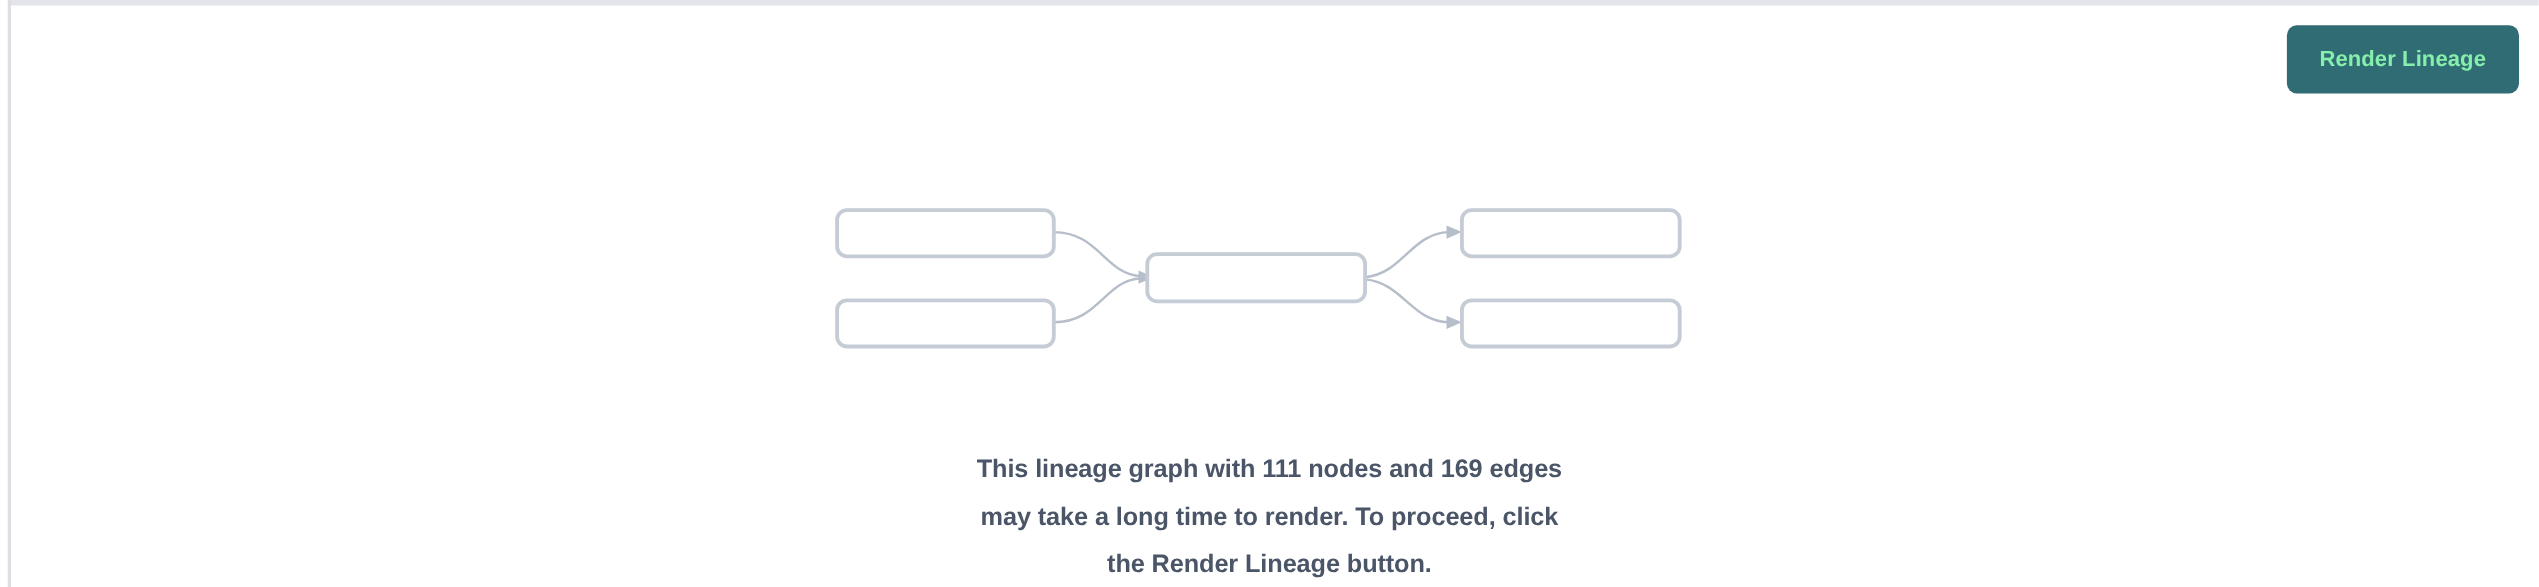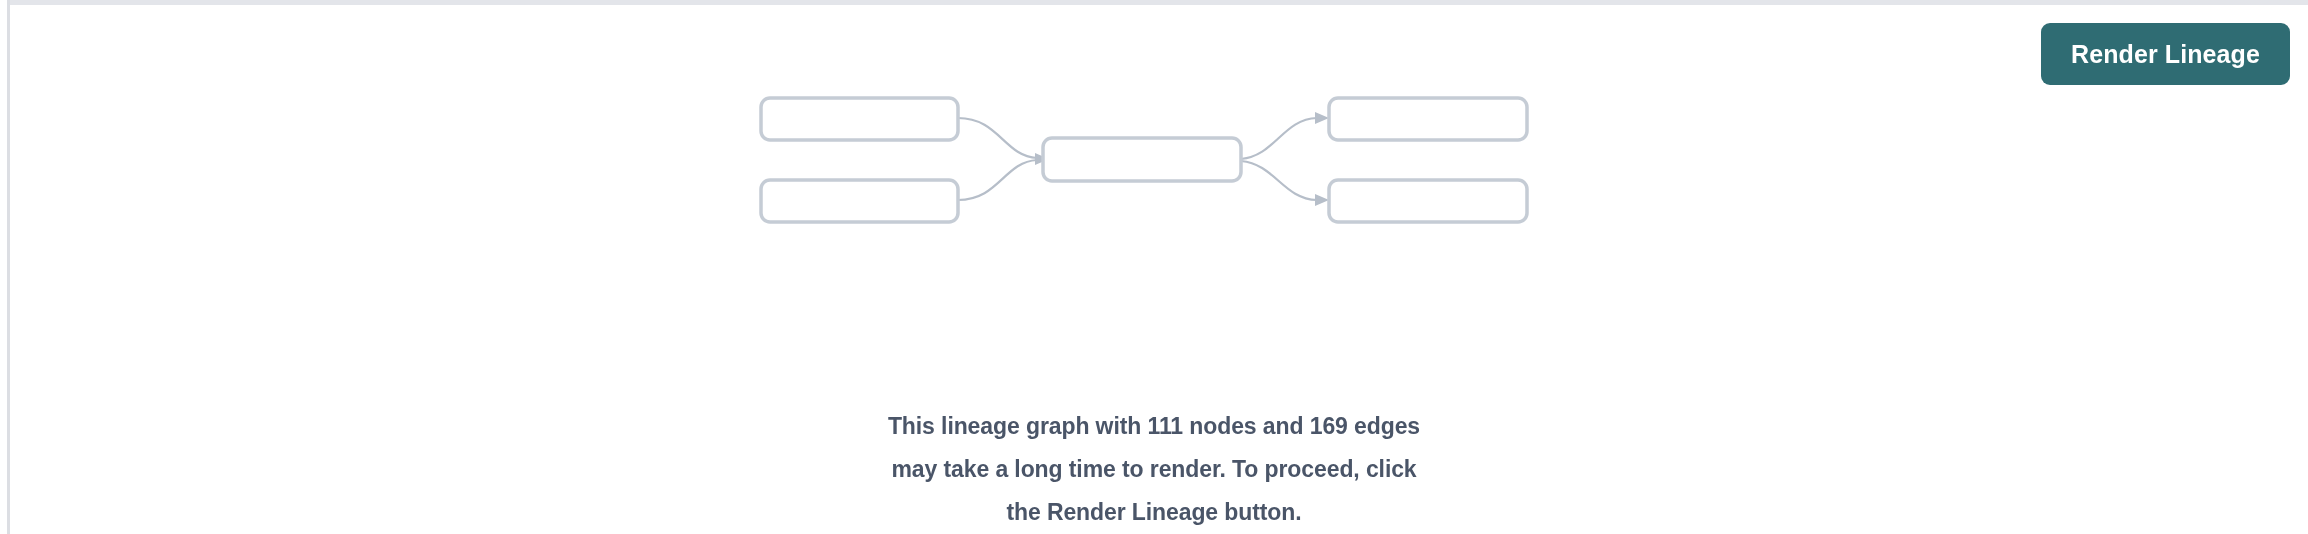--- a/index.html
+++ b/index.html
@@ -49,40 +49,40 @@
   }
   .render-button {
     display: inline-flex;
     align-items: center;
     justify-content: center;
     height: 62px;
     padding: 0 30px;
     border: none;
     border-radius: 9px;
     background: #2f6c73;
-    color: #ffffff;
+    color: #86efac;
     font-family: "Liberation Sans", sans-serif;
-    font-size: 25px;
+    font-size: 20px;
     font-weight: bold;
     letter-spacing: 0.1px;
     cursor: pointer;
     white-space: nowrap;
   }
 
   
   .empty-state {
     position: absolute;
     left: 0;
     top: 0;
     width: 2308px;
     height: 534px;
     display: flex;
     flex-direction: column;
     align-items: center;
-    justify-content: space-between;
+    justify-content: flex-end;
     padding-top: 96px;
     pointer-events: none;
   }
 
   
   .graph-illustration {
     width: 790px;
     height: 140px;
     position: relative;
     pointer-events: auto;

